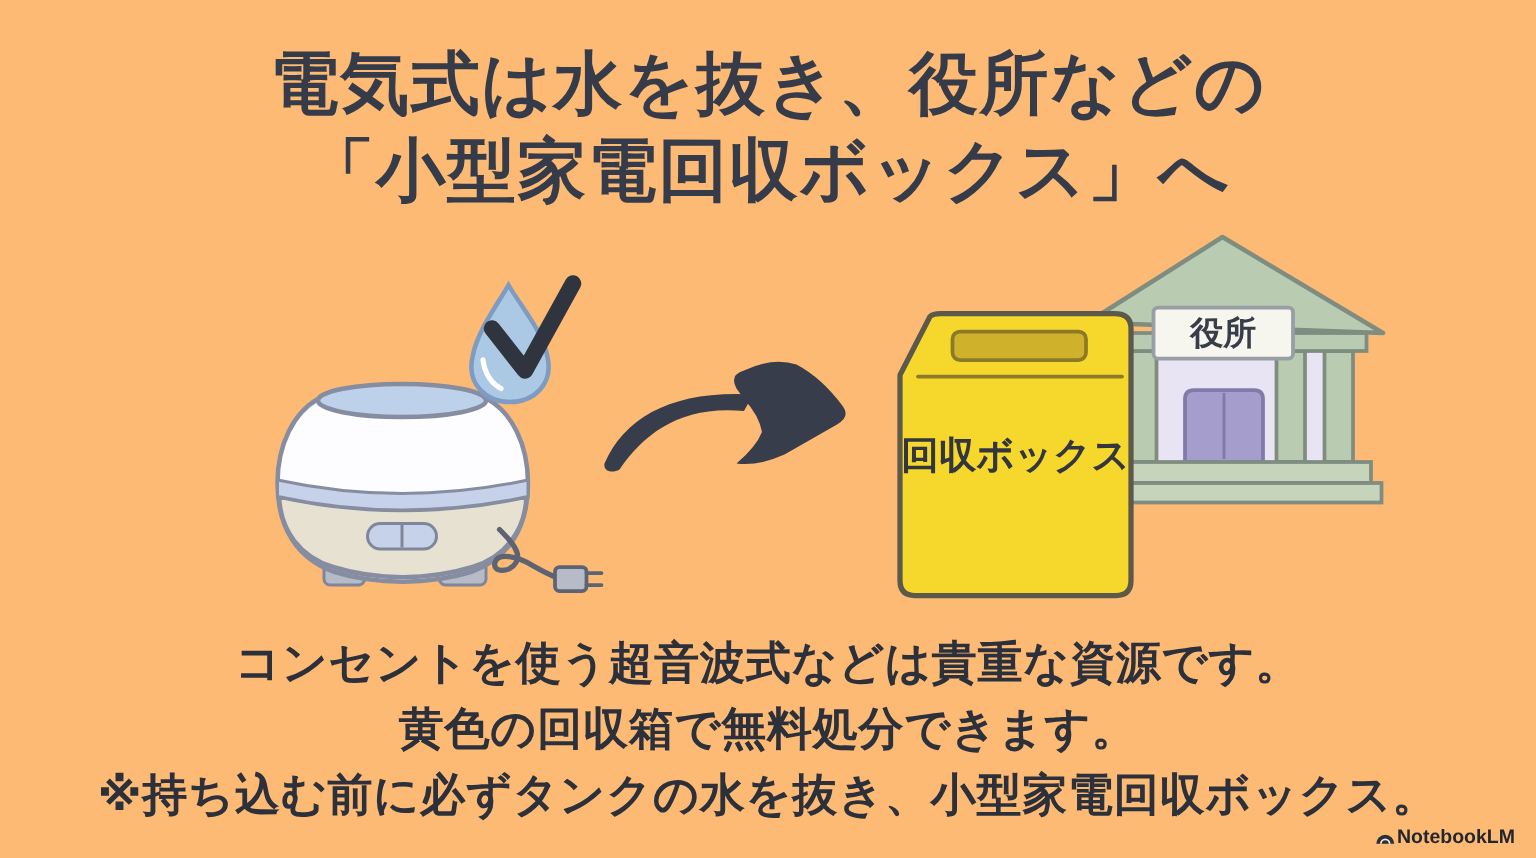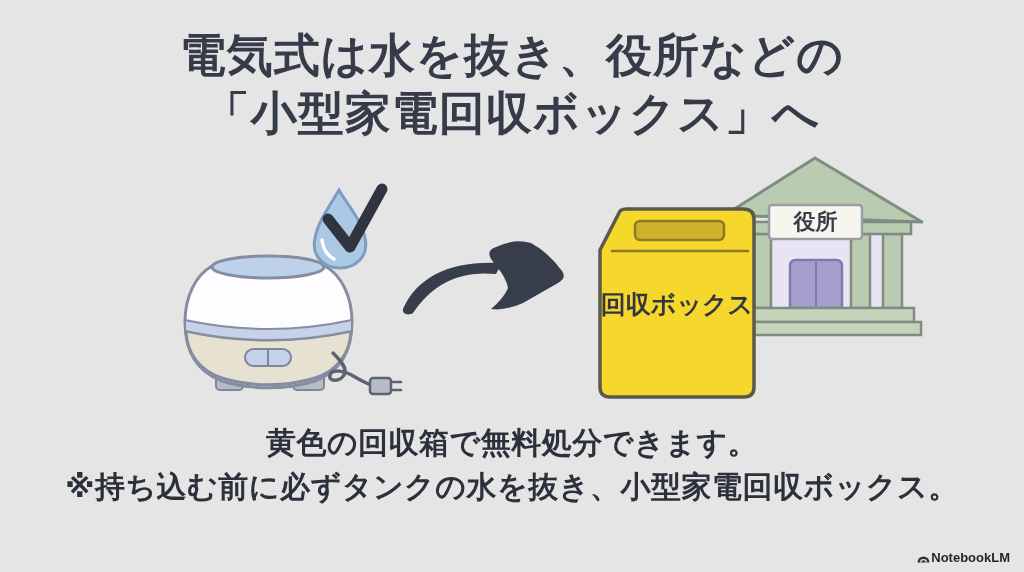--- a/index.html
+++ b/index.html
@@ -1,19 +1,19 @@
 <!DOCTYPE html>
 <html><head>
 <meta charset="utf-8">
 <style>
   html,body{margin:0;padding:0;background:#555;}
   .slide{
     position:relative;
     width:1024px;height:572px;
-    background:#e5e5e5;
+    background:#fdba74;
     overflow:hidden;
     font-family:"Liberation Sans","DejaVu Sans",sans-serif;
     color:#363b49;
   }
   .abs{position:absolute;}
   .title{
     top:26px;left:0;width:1024px;
     text-align:center;
     font-size:46px;font-weight:800;
     line-height:58px;
@@ -111,20 +111,21 @@
     </g>
   </svg>
 
   <div class="abs box-label">
     <div>回収ボックス</div>
   </div>
 
   <div class="abs sign-label">役所</div>
 
   <div class="abs body-text">
+    <div>コンセントを使う超音波式などは貴重な資源です。</div>
     <div>黄色の回収箱で無料処分できます。</div>
     <div>※持ち込む前に必ずタンクの水を抜き、小型家電回収ボックス。</div>
   </div>
 
   <div class="abs watermark">
     <svg width="15" height="13" viewBox="0 0 15 13">
       <path d="M 1.5,11.5 A 6,6 0 0 1 13.5,11.5 Z" fill="#2b2f38"></path>
       <path d="M 4.6,11.5 A 2.9,2.9 0 0 1 10.4,11.5" fill="none" stroke="#f7ebda" stroke-width="1.2"></path>
     </svg>
     <span>NotebookLM</span>

